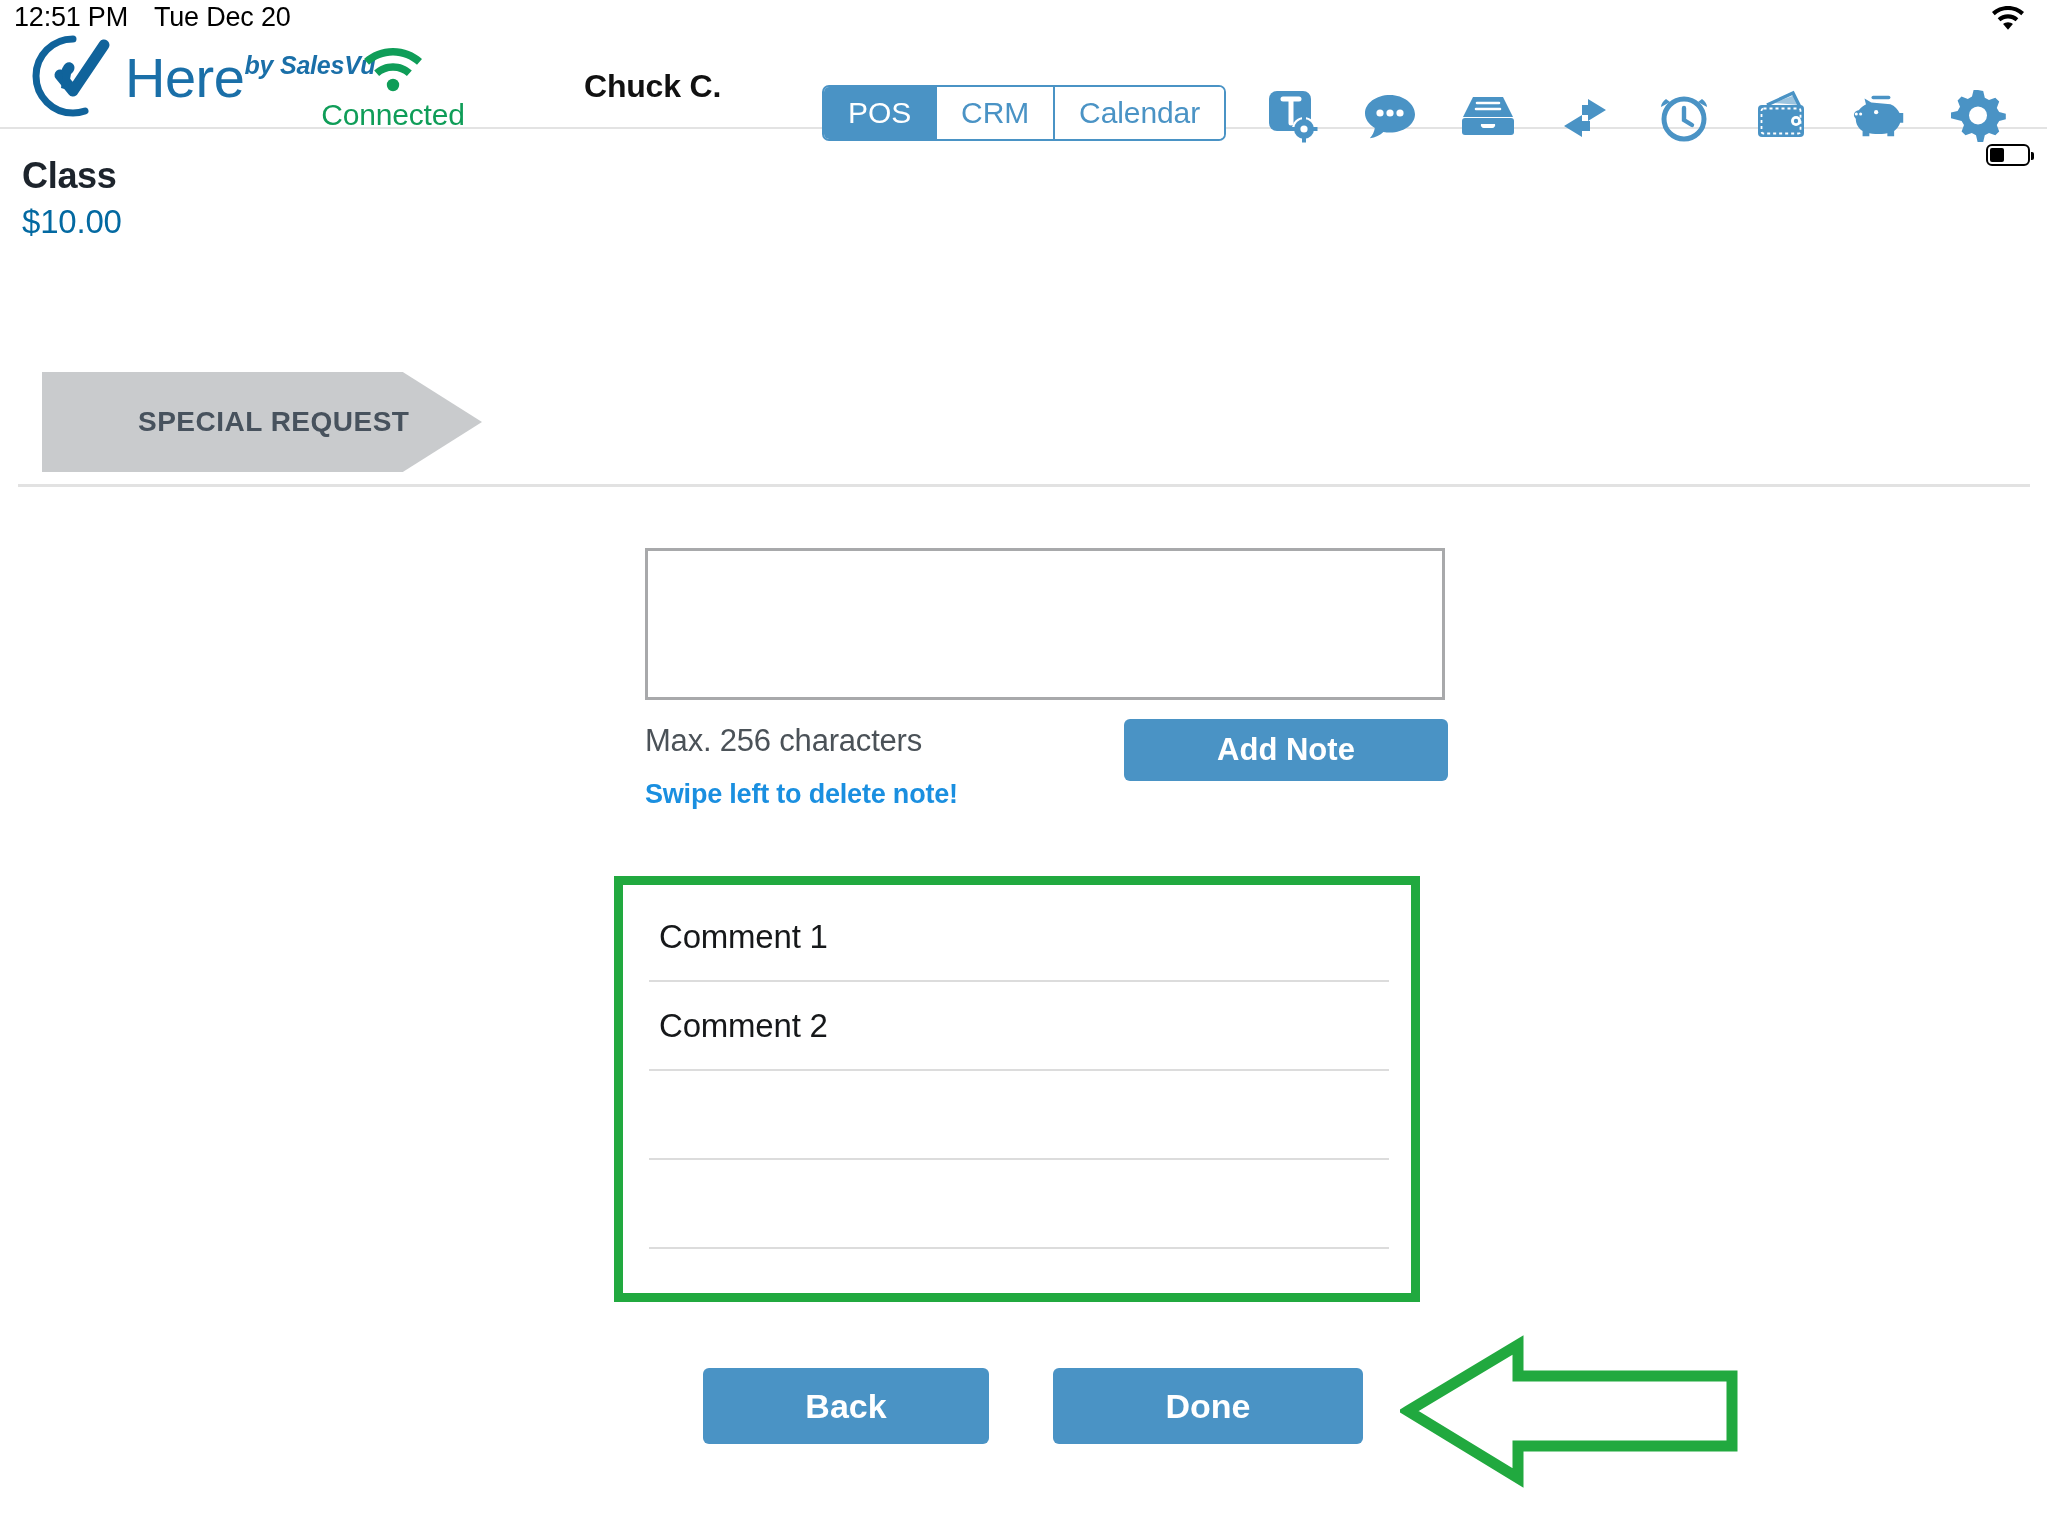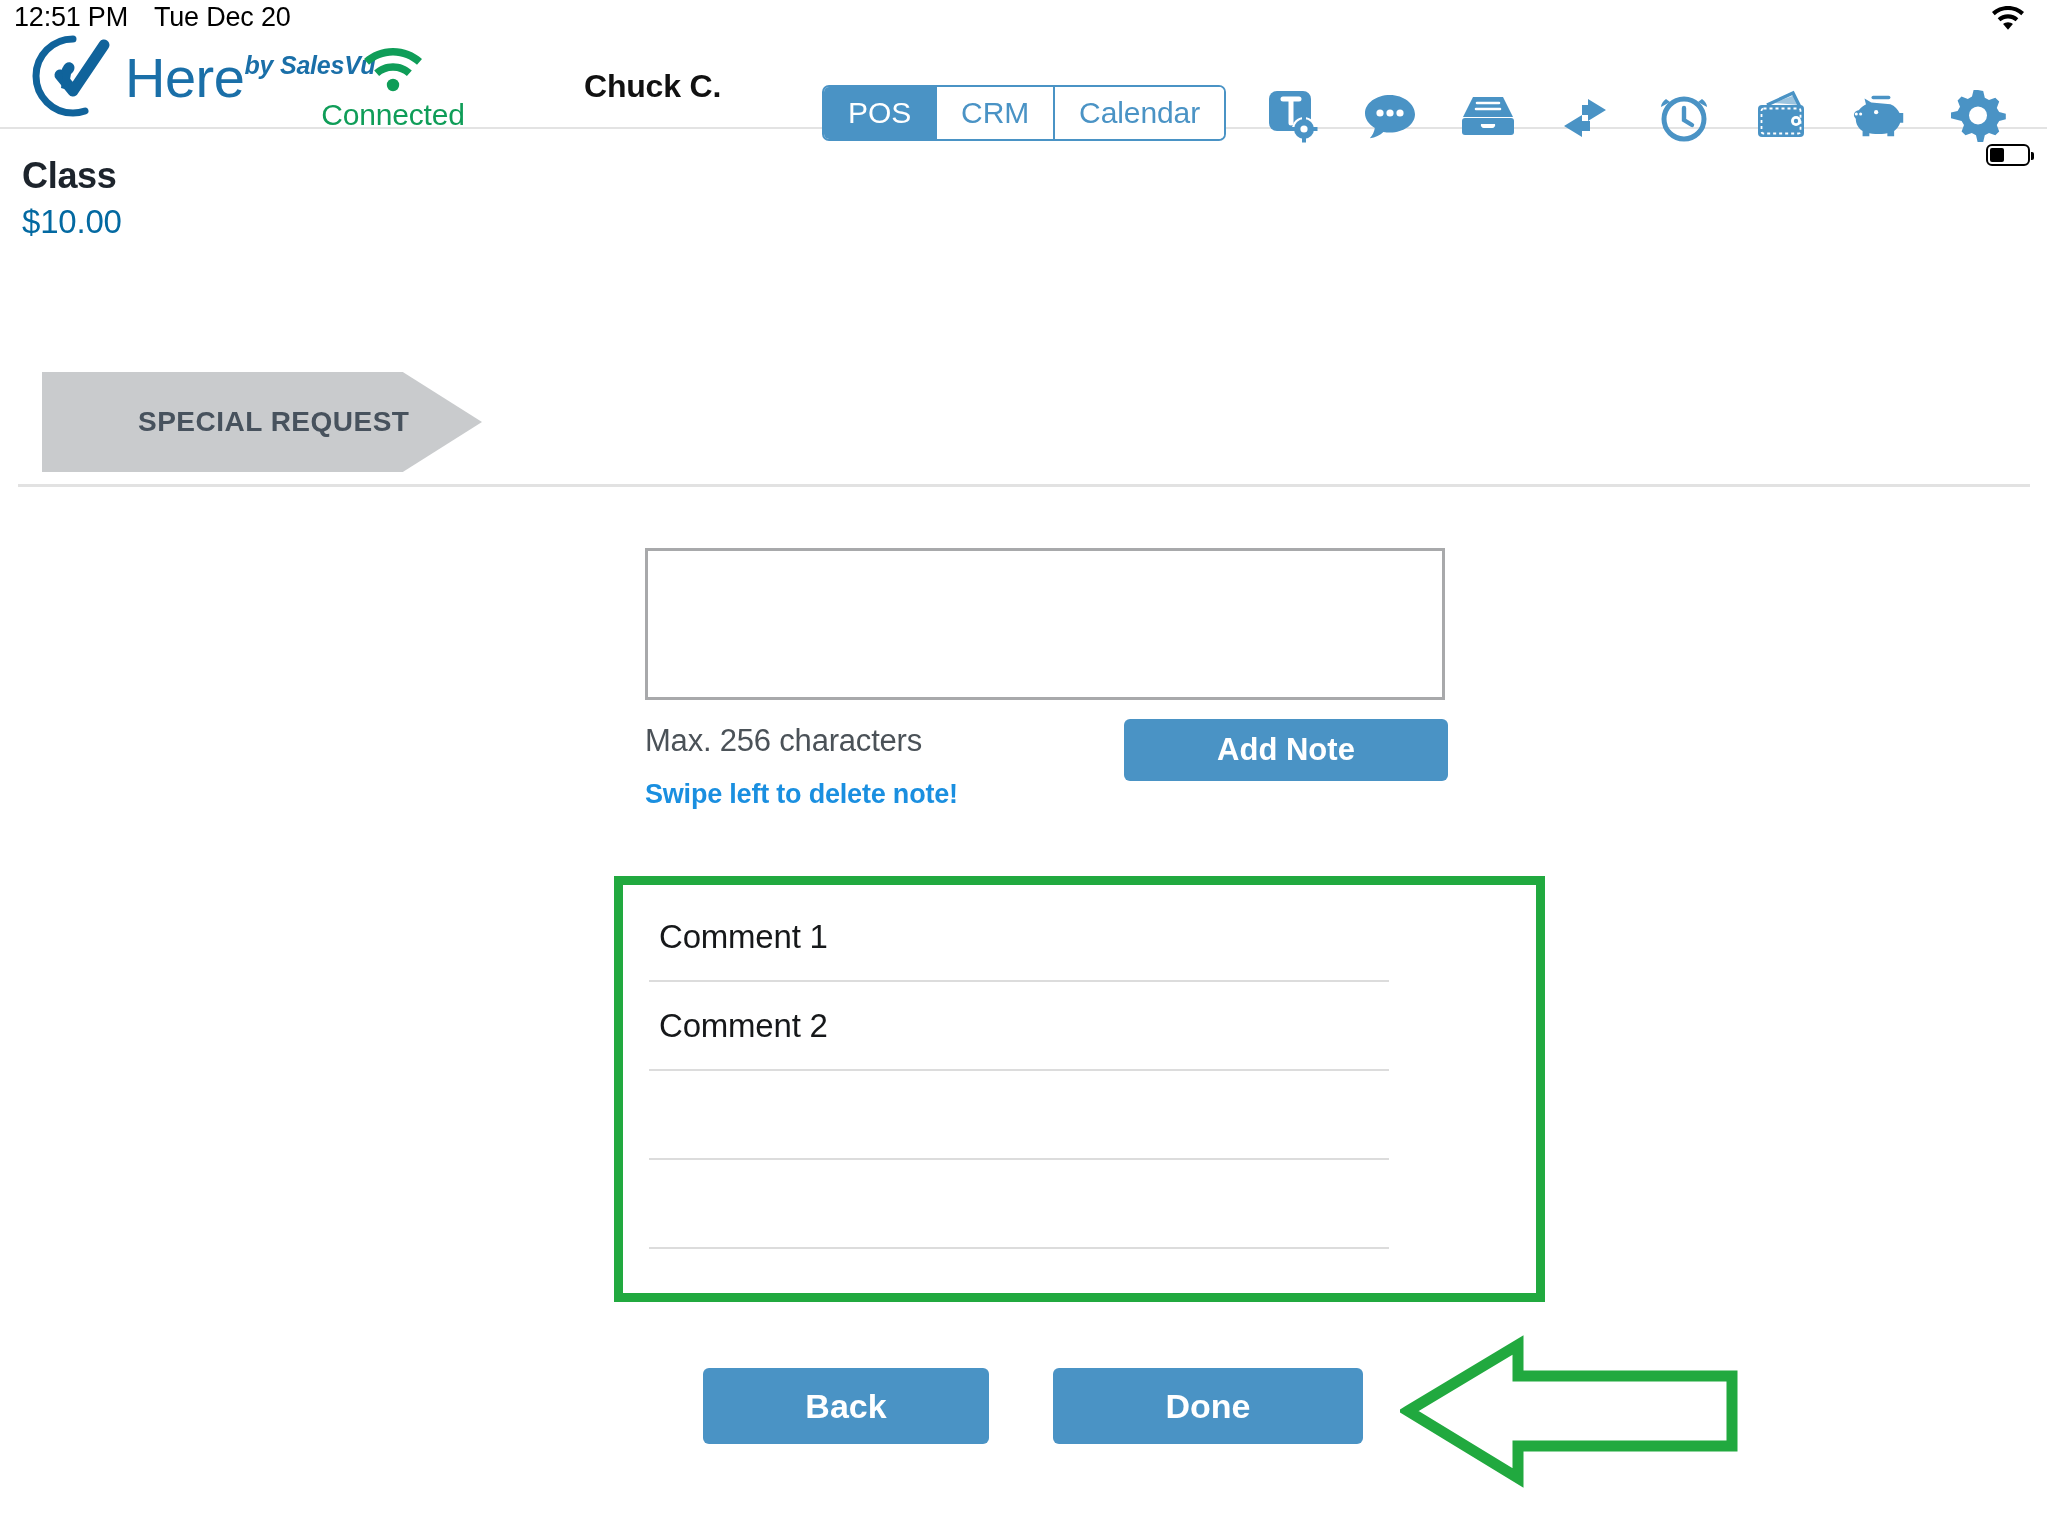--- a/index.html
+++ b/index.html
@@ -297,21 +297,21 @@
     width: 324px;
     height: 62px;
     font-size: 31px;
   }
 
   
   .comment-frame {
     position: absolute;
     left: 614px;
     top: 876px;
-    width: 931px;
+    width: 806px;
     height: 426px;
     border: 9px solid #21a93f;
     box-sizing: border-box;
     background: #ffffff;
     padding-left: 32px;
   }
   .comment-list {
     position: absolute;
     left: 26px;
     top: 8px;

